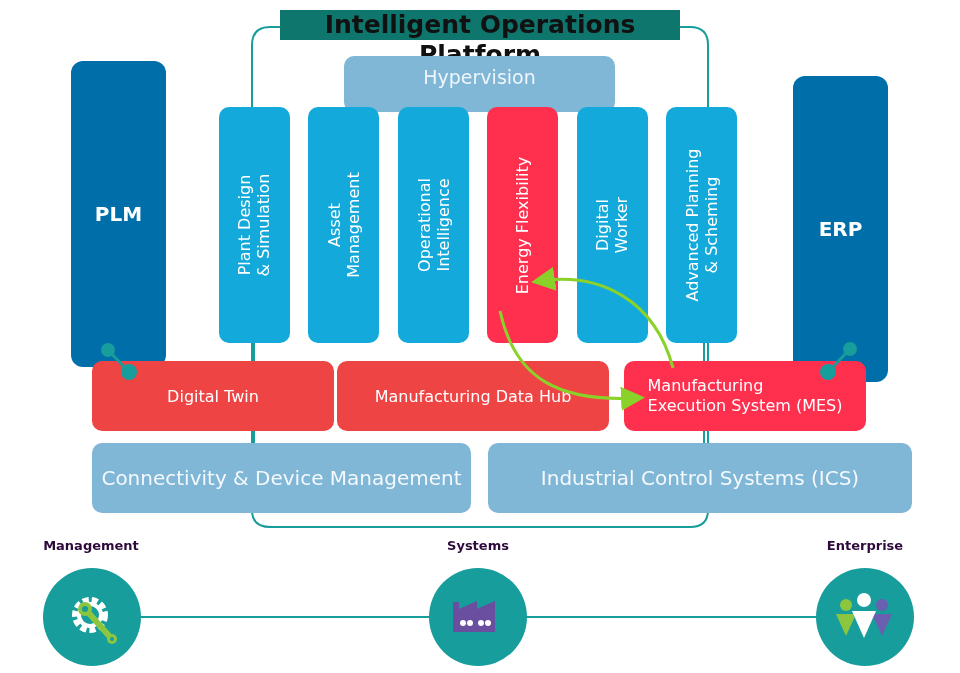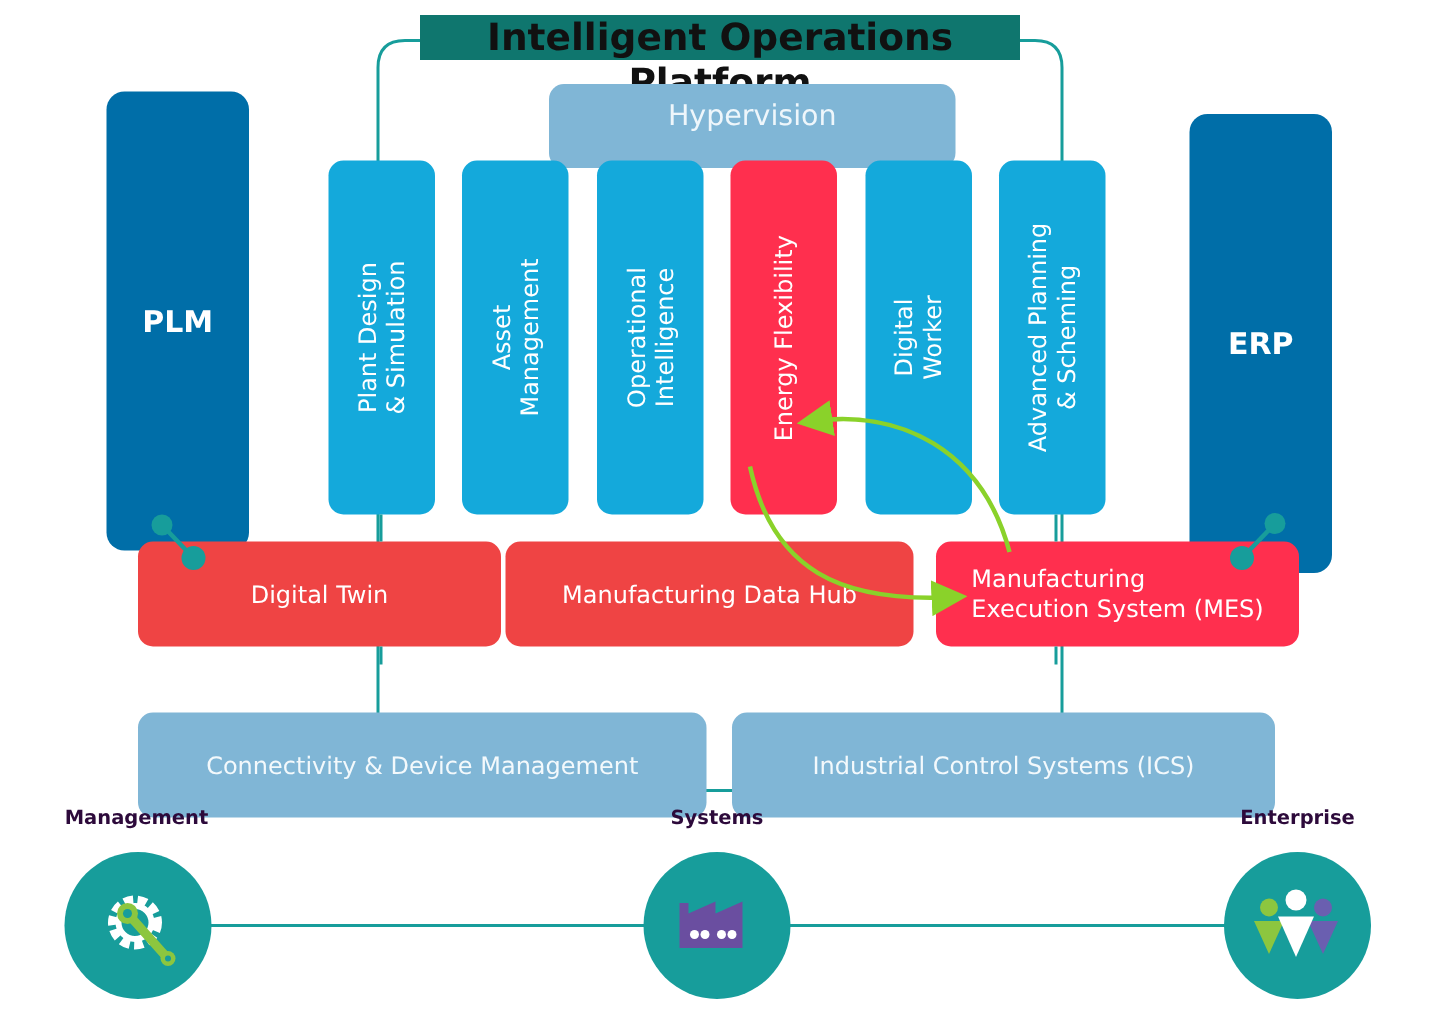--- a/index.html
+++ b/index.html
@@ -3,33 +3,33 @@
 <meta charset="utf-8">
 <style>
   html, body { margin:0; padding:0; background:#ffffff; }
   body { width:960px; height:673px; position:relative; overflow:hidden;
          font-family:"DejaVu Sans", sans-serif; }
   .abs { position:absolute; box-sizing:border-box; }
   svg.layer { position:absolute; left:0; top:0; }
   .title { left:280px; top:10px; width:400px; height:30px; text-align:center;
            font-weight:bold; font-size:25px; color:#111; background:#0f766e; line-height:30px;
            font-family:"DejaVu Sans", sans-serif; }
-  .hyper { left:366px; top:56px; width:271px; height:56px; background:#80b6d6;
+  .hyper { left:344px; top:56px; width:271px; height:56px; background:#80b6d6;
            border-radius:10px; color:#eef6fb; font-size:19px; text-align:center; padding-top:10px; }
   .pillar { background:#006ea8; border-radius:12px; color:#fff; font-weight:bold; font-size:20px;
             display:flex; align-items:center; justify-content:center; }
   .col { top:107px; height:236px; width:71px; border-radius:10px; background:#14a9db;
          color:#fff; font-size:16px; display:flex; align-items:center; justify-content:center; }
   .col.red { background:#ff2f4e; }
   .vtext { transform:rotate(-90deg); white-space:pre; text-align:center; line-height:19px; }
   .dark { top:361px; height:70px; background:#ef4444; border-radius:10px; color:#fff;
           font-size:16px; display:flex; align-items:center; justify-content:center; }
   .mes { background:#ff2f4e; text-align:left; line-height:20px; }
   .base { top:443px; height:70px; background:#80b6d6; border-radius:10px; color:#f3f9fc;
-          font-size:16px; display:flex; align-items:center; justify-content:center;margin-top:32px; }
+          font-size:20px; display:flex; align-items:center; justify-content:center; }
   .cat-label { font-size:13px; font-weight:bold; color:#2d0a3b; text-align:center; width:140px; }
   .circle { width:98px; height:98px; border-radius:50%; background:#179d9b; }
 </style>
 </head>
 <body>
 
 <svg class="layer" width="960" height="673">
 
   <path d="M282 27 L270 27 Q252 27 252 45 L252 510 Q252 527 270 527 L690 527 Q708 527 708 510 L708 45 Q708 27 690 27 L676 27" fill="none" stroke="#179d9b" stroke-width="2"></path>
 
@@ -76,21 +76,21 @@
 <div class="abs dark" style="left:337px;width:272px;">
   <span>Manufacturing Data Hub</span>
   </div>
 <div class="abs dark mes" style="left:624px;width:242px;white-space:pre;">
   <span>Manufacturing
 Execution System (MES)</span></div>
 
 <div class="abs base" style="left:92px;width:379px;">
   <span>Connectivity &amp; Device Management</span>
   </div>
-<div class="abs base" style="left:488px;width:362px;">
+<div class="abs base" style="left:488px;width:424px;">
   <span>Industrial Control Systems (ICS)</span>
   </div>
 
 <svg class="layer" width="960" height="673">
   <line x1="254" y1="343" x2="254" y2="361" stroke="#179d9b" stroke-width="2"></line>
   <line x1="254" y1="431" x2="254" y2="443" stroke="#179d9b" stroke-width="2"></line>
   <line x1="704" y1="343" x2="704" y2="361" stroke="#179d9b" stroke-width="2"></line>
   <line x1="704" y1="431" x2="704" y2="443" stroke="#179d9b" stroke-width="2"></line>
   <g>
     <line x1="108" y1="350" x2="129" y2="372" stroke="#179d9b" stroke-width="3"></line>

